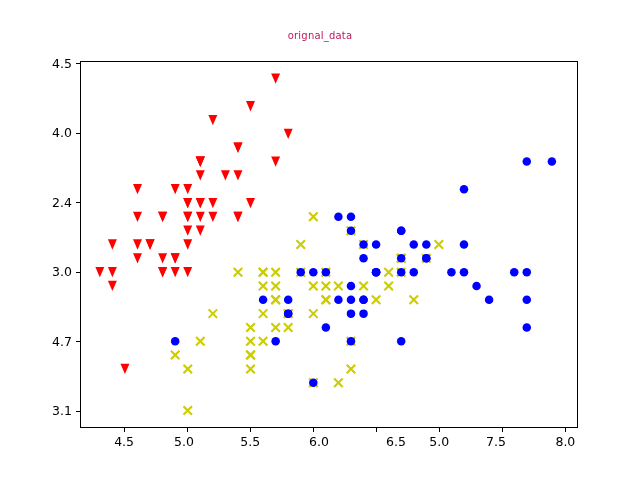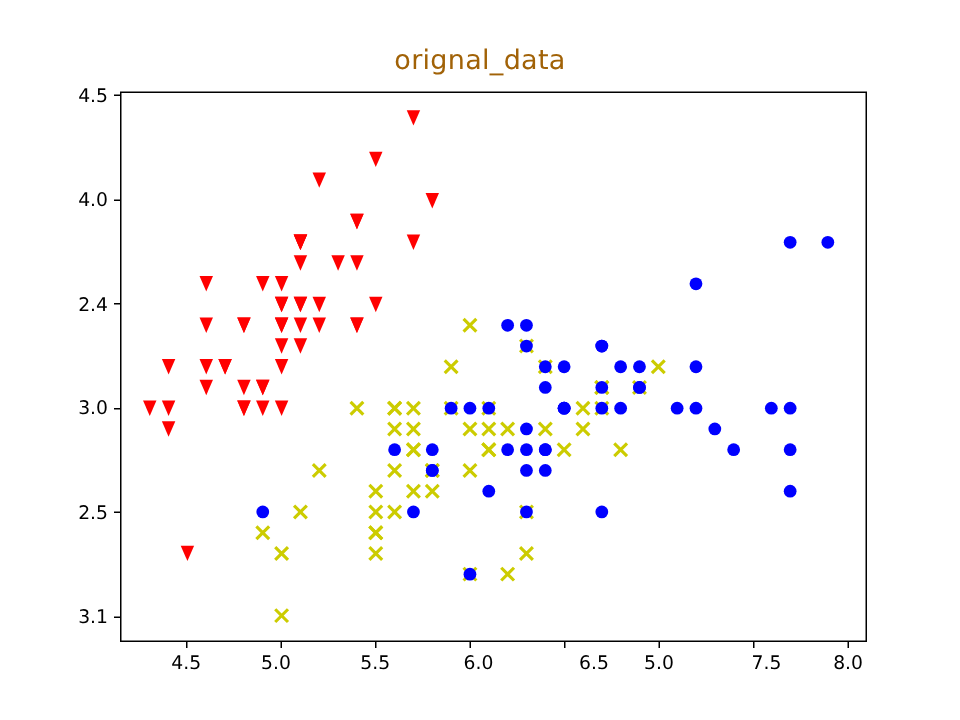--- a/index.html
+++ b/index.html
@@ -18,22 +18,22 @@
     width: 640px;
     height: 480px;
     background: #ffffff;
   }
   #chart-title {
     position: absolute;
     left: 0;
     top: 30px;
     width: 640px;
     text-align: center;
-    font-size: 18px;
-    color: #a16207;
+    font-size: 10px;
+    color: #be185d;
     letter-spacing: 0.2px;
   }
   
   #plot-area {
     position: absolute;
     left: 80px;
     top: 61px;
     width: 498px;
     height: 367px;
     border: 1.1px solid #000000;
@@ -257,27 +257,27 @@
     <div class="ticklabel-x" style="left: 154px;">5.0</div>
     <div class="tick-x" style="left: 249.703px;"></div>
     <div class="ticklabel-x" style="left: 220.203px;">5.5</div>
     <div class="tick-x" style="left: 312.741px;"></div>
     <div class="ticklabel-x" style="left: 289px;">6.0</div>
     <div class="tick-x" style="left: 375.778px;"></div>
     <div class="ticklabel-x" style="left: 366px;">6.5</div>
     <div class="tick-x" style="left: 438.816px;"></div>
     <div class="ticklabel-x" style="left: 409.316px;">5.0</div>
     <div class="tick-x" style="left: 501.854px;"></div>
-    <div class="ticklabel-x" style="left: 481px;">7.5</div>
+    <div class="ticklabel-x" style="left: 466px;">7.5</div>
     <div class="tick-x" style="left: 564.892px;"></div>
     <div class="ticklabel-x" style="left: 535.392px;">8.0</div>
     <div class="tick-y" style="top: 410.818px;"></div>
     <div class="ticklabel-y" style="top: 403.318px;">3.1</div>
     <div class="tick-y" style="top: 341.311px;"></div>
-    <div class="ticklabel-y" style="top: 333.811px;">2.5</div>
+    <div class="ticklabel-y" style="top: 333.811px;">4.7</div>
     <div class="tick-y" style="top: 271.803px;"></div>
     <div class="ticklabel-y" style="top: 264.303px;">3.0</div>
     <div class="tick-y" style="top: 202.295px;"></div>
     <div class="ticklabel-y" style="top: 194.795px;">2.4</div>
     <div class="tick-y" style="top: 132.788px;"></div>
     <div class="ticklabel-y" style="top: 125.288px;">4.0</div>
     <div class="tick-y" style="top: 63.2803px;"></div>
     <div class="ticklabel-y" style="top: 55.7803px;">4.5</div>
   </div>
 

